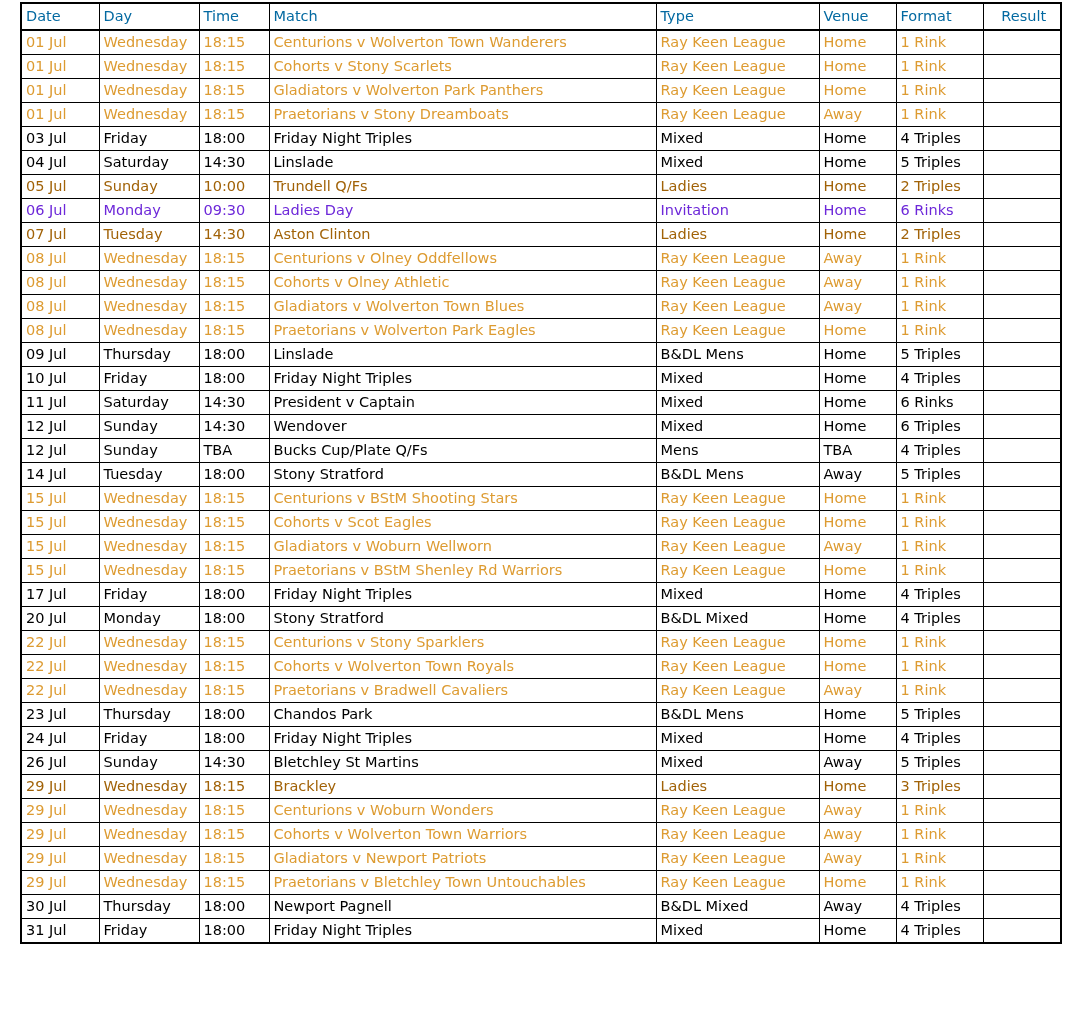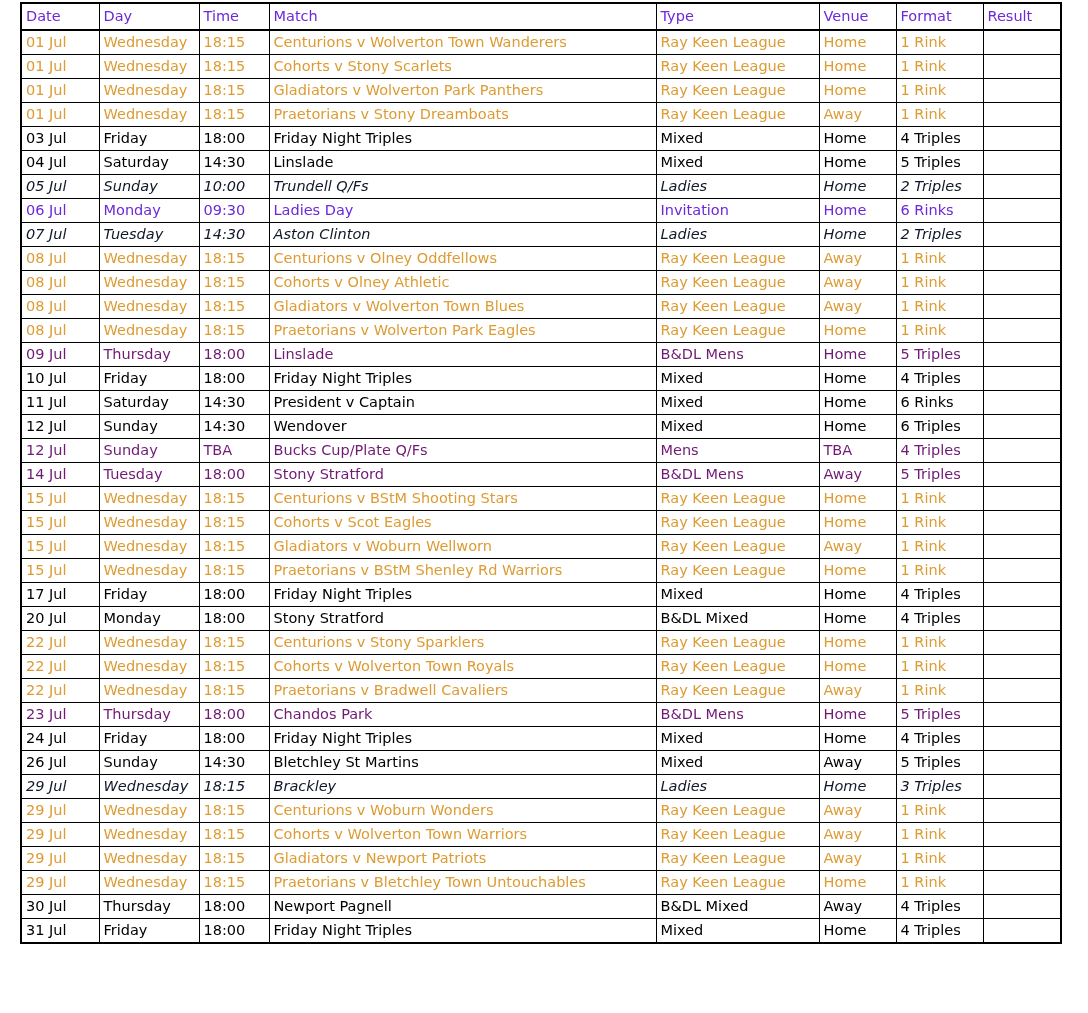--- a/index.html
+++ b/index.html
@@ -48,36 +48,36 @@
     overflow: hidden;
     box-sizing: border-box;
     color: #000000;
   }
   table.fixtures thead th {
     font-weight: normal;
     border-top: 2px solid #000000;
     border-bottom: 2px solid #000000;
     height: 25px;
     line-height: 25px;
-    color: #6d28d9;
+    color: #0369a1;
     margin-left: 46px;
   }
   table.fixtures thead th.first { border-left: 2px solid #000000; }
-  table.fixtures thead th.last  { border-right: 2px solid #000000; }
+  table.fixtures thead th.last  { border-right: 2px solid #000000; text-align: center; }
 
   table.fixtures tbody tr td.first { border-left: 2px solid #000000; }
   table.fixtures tbody tr td.last  { border-right: 2px solid #000000; }
   table.fixtures tbody tr:last-child td { border-bottom: 2px solid #000000; }
 
   
   tr.cat-black td { color: #000000; }
   tr.cat-orange td { color: #DD9B31; }
-  tr.cat-red    td { color: #0f172a; font-style: italic; }
+  tr.cat-red    td { color: #a16207; }
   tr.cat-green  td { color: #6d28d9; }
-  tr.cat-blue   td { color: #701a75; }
+  tr.cat-blue   td { color: #000000; }
 </style>
 </head>
 <body>
 
 <div id="fixtures-wrap">
   <table class="fixtures">
     <colgroup>
       <col class="c-date">
         <col class="c-day">
         <col class="c-time">

